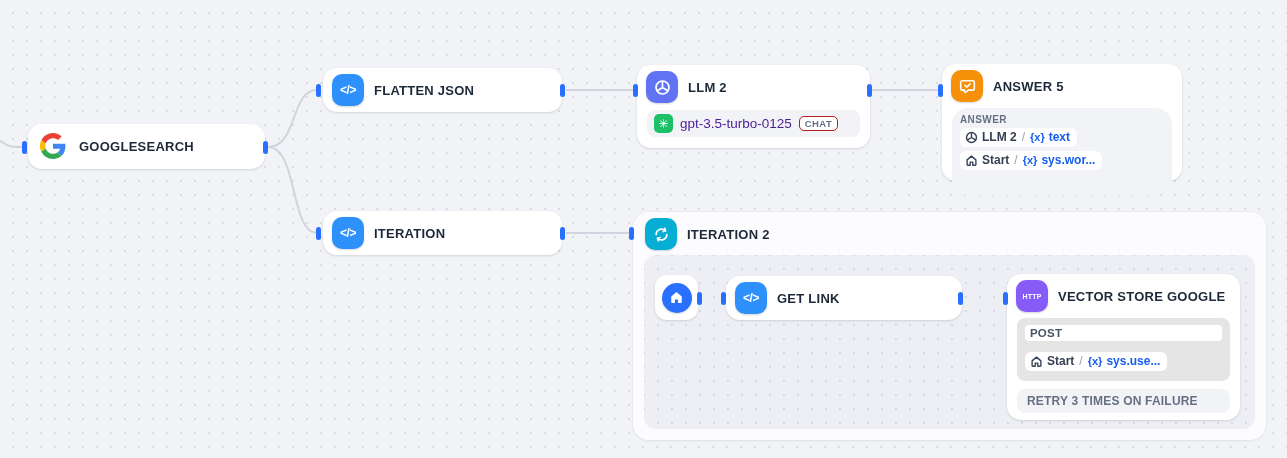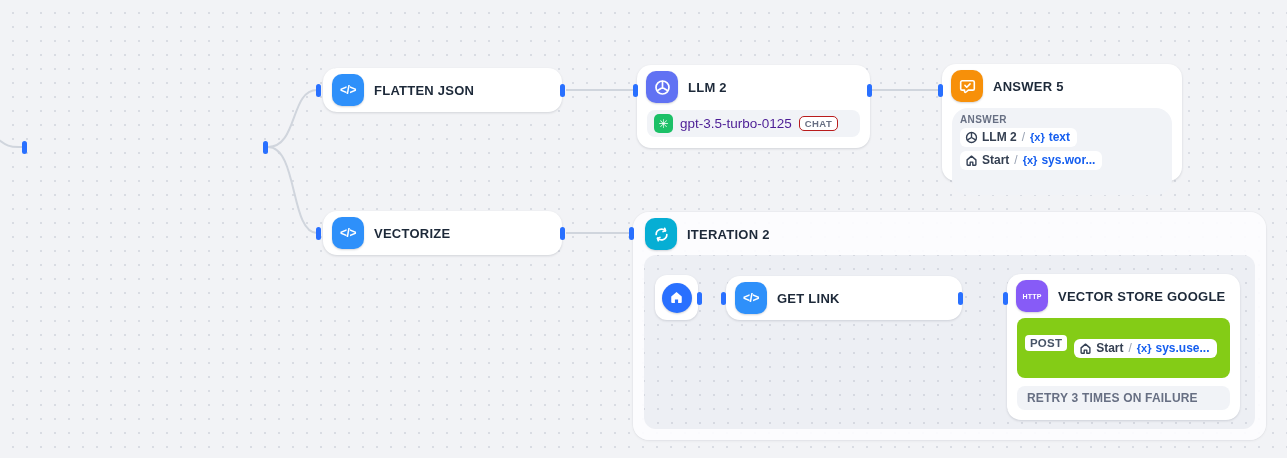--- a/index.html
+++ b/index.html
@@ -49,21 +49,21 @@
   .vpanel{margin:0 10px 10px;background:#f1f3f7;border-radius:16px;padding:6px 8px 24px;}
   .vpanel-label{font-size:10px;font-weight:700;color:#676f83;letter-spacing:.4px;margin-bottom:2px;}
   .vchip-line{margin-top:3px;}
   .vchip{display:inline-flex;align-items:center;gap:4px;background:#fff;border-radius:6px;
     padding:2px 7px 2px 5px;font-size:12px;font-weight:600;color:#354052;line-height:1.25;}
   .vchip svg{flex:0 0 auto;}
   .sep{color:#98a2b3;font-weight:400;padding:0 1px;}
   .vx{color:#155eef;font-weight:700;font-size:11px;}
   .vname{color:#155eef;font-weight:700;}
   
-  .http-panel{margin:0 10px;background:#84cc16;border-radius:8px;padding:17px 8px;display:flex;gap:7px;}
+  .http-panel{margin:0 10px;background:#e5e5e5;border-radius:8px;padding:7px 8px;display:flex;gap:7px;flex-direction:column;}
   .method{background:#fff;border-radius:4px;padding:2px 5px;height:fit-content;
     font-size:11.5px;font-weight:700;color:#475467;letter-spacing:.2px;}
   .url-col{flex:1;min-width:0;font-size:12.5px;color:#101828;font-weight:500;line-height:1.4;word-break:break-all;}
   .url-col .vchip-line{margin-top:4px;}
   .retry-bar{margin:8px 10px 10px;background:#f1f3f7;border-radius:8px;padding:5px 10px;
     font-size:12px;font-weight:600;color:#676f83;letter-spacing:.2px;white-space:nowrap;}
   
   .iteration{background:rgba(252,252,254,.94);border-radius:16px;
     box-shadow:0 1px 3px rgba(16,24,40,.06),0 0 0 1px rgba(16,24,40,.02);}
   .iter-canvas{position:absolute;left:11px;right:11px;top:43px;bottom:11px;
@@ -98,20 +98,33 @@
   <div class="handle" style="left:867px;top:84px"></div>
   <div class="handle" style="left:938px;top:84px"></div>
   <div class="handle" style="left:316px;top:227px"></div>
   <div class="handle" style="left:560px;top:227px"></div>
   <div class="handle" style="left:629px;top:227px"></div>
   <div class="handle" style="left:697px;top:292px"></div>
   <div class="handle" style="left:721px;top:292px"></div>
   <div class="handle" style="left:958px;top:292px"></div>
   <div class="handle" style="left:1003px;top:292px"></div>
 
+  <div class="node" style="left:28px;top:124px;width:237px;height:45px">
+    <div class="trow">
+      <span class="nicon google">
+        <svg width="26" height="26" viewBox="0 0 48 48">
+          <path fill="#EA4335" d="M24 9.5c3.54 0 6.71 1.22 9.21 3.6l6.85-6.85C35.9 2.38 30.47 0 24 0 14.62 0 6.51 5.38 2.56 13.22l7.98 6.19C12.43 13.72 17.74 9.5 24 9.5z"></path>
+          <path fill="#4285F4" d="M46.98 24.55c0-1.57-.15-3.09-.38-4.55H24v9.02h12.94c-.58 2.96-2.26 5.48-4.78 7.18l7.73 6c4.51-4.18 7.09-10.36 7.09-17.65z"></path>
+          <path fill="#FBBC05" d="M10.53 28.59c-.48-1.45-.76-2.99-.76-4.59s.27-3.14.76-4.59l-7.98-6.19C.92 16.46 0 20.12 0 24c0 3.88.92 7.54 2.56 10.78l7.97-6.19z"></path>
+          <path fill="#34A853" d="M24 48c6.48 0 11.93-2.13 15.89-5.81l-7.73-6c-2.15 1.45-4.92 2.3-8.16 2.3-6.26 0-11.57-4.22-13.47-9.91l-7.98 6.19C6.51 42.62 14.62 48 24 48z"></path>
+        </svg>
+      </span>
+      <span class="ntitle">GOOGLESEARCH</span>
+    </div>
+  </div>
 
   <div class="node" style="left:323px;top:68px;width:239px;height:44px">
     <div class="trow">
       <span class="nicon code">&lt;/&gt;</span>
       <span class="ntitle">FLATTEN JSON</span>
     </div>
   </div>
 
   <div class="node" style="left:637px;top:65px;width:233px;height:83px">
     <div class="trow">
@@ -164,21 +177,21 @@
           <span class="vx">{x}</span>
           <span class="vname">sys.wor...</span>
         </span>
       </div>
     </div>
   </div>
 
   <div class="node" style="left:323px;top:211px;width:239px;height:44px">
     <div class="trow">
       <span class="nicon code">&lt;/&gt;</span>
-      <span class="ntitle">VECTORIZE</span>
+      <span class="ntitle">ITERATION</span>
     </div>
   </div>
 
   <div class="node iteration" style="left:633px;top:212px;width:633px;height:228px">
     <div class="trow" style="padding-left:12px;">
       <span class="nicon iter">
         <svg width="17" height="17" viewBox="0 0 16 16" fill="none" stroke="#fff" stroke-width="1.6" stroke-linecap="round" stroke-linejoin="round">
           <path d="M13 8a5 5 0 0 1-8.6 3.5M3 8a5 5 0 0 1 8.6-3.5"></path>
           <path d="M11 2.2l.8 2.3-2.3.7"></path>
           <path d="M5 13.8l-.8-2.3 2.3-.7"></path>

